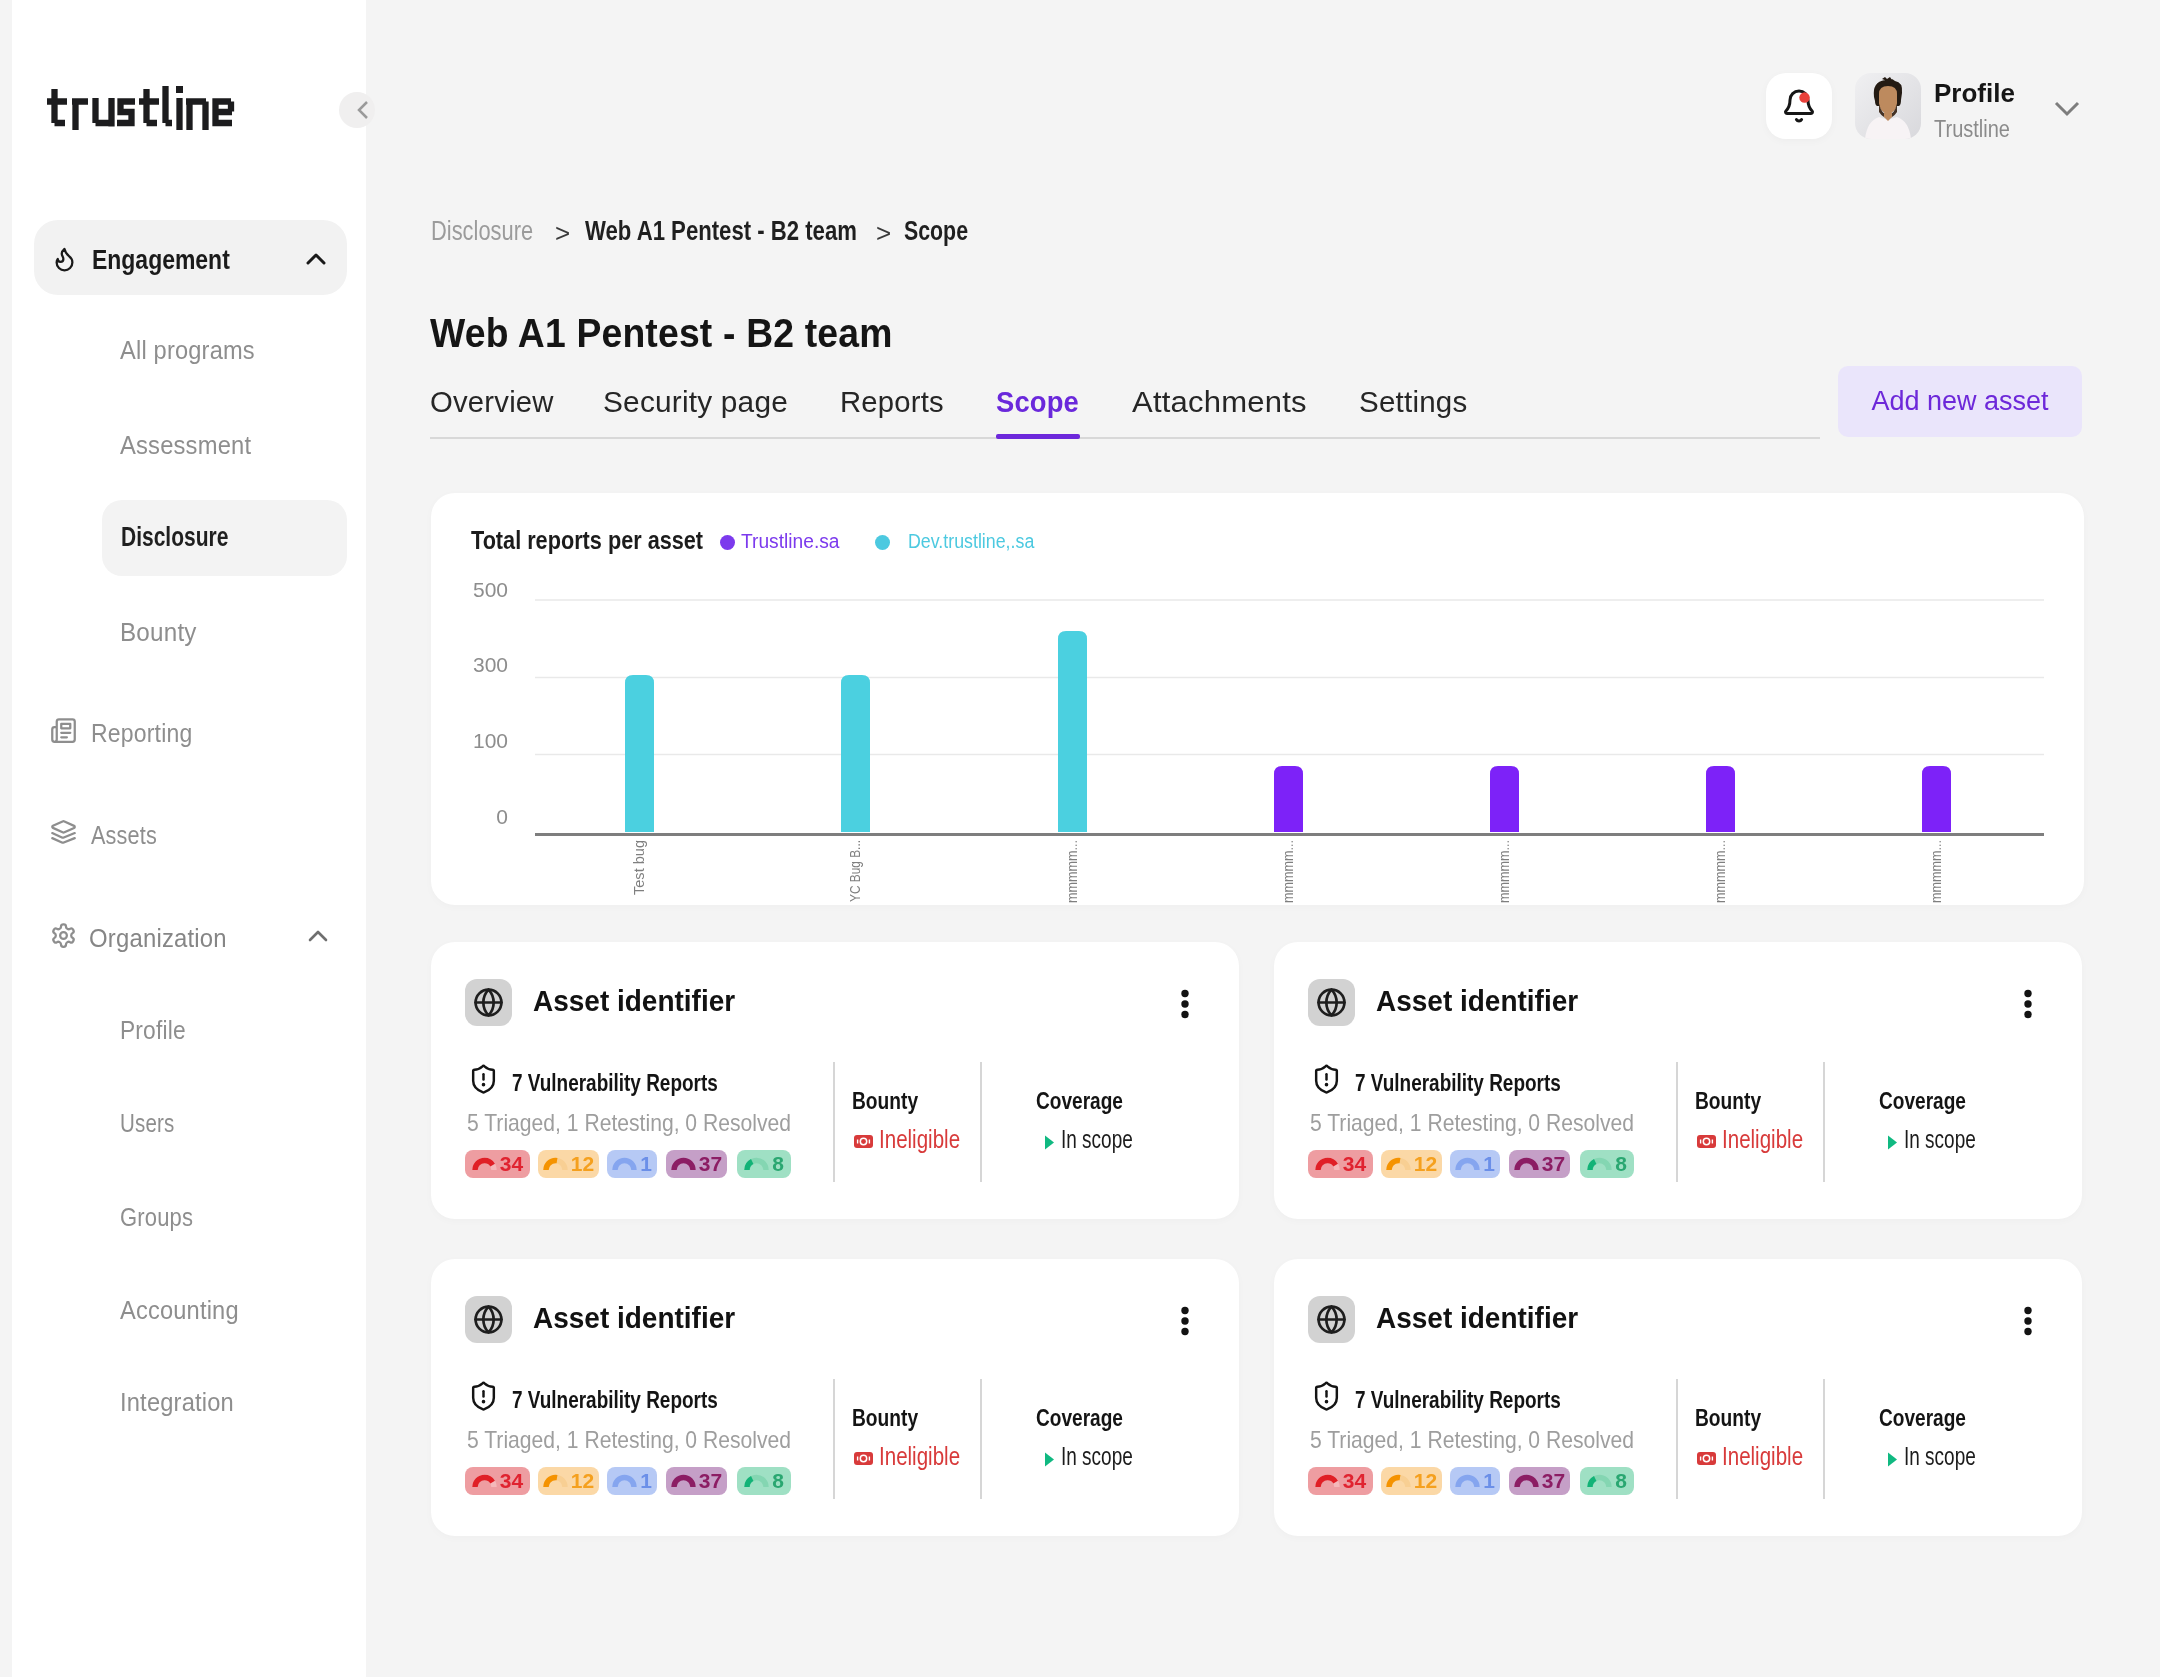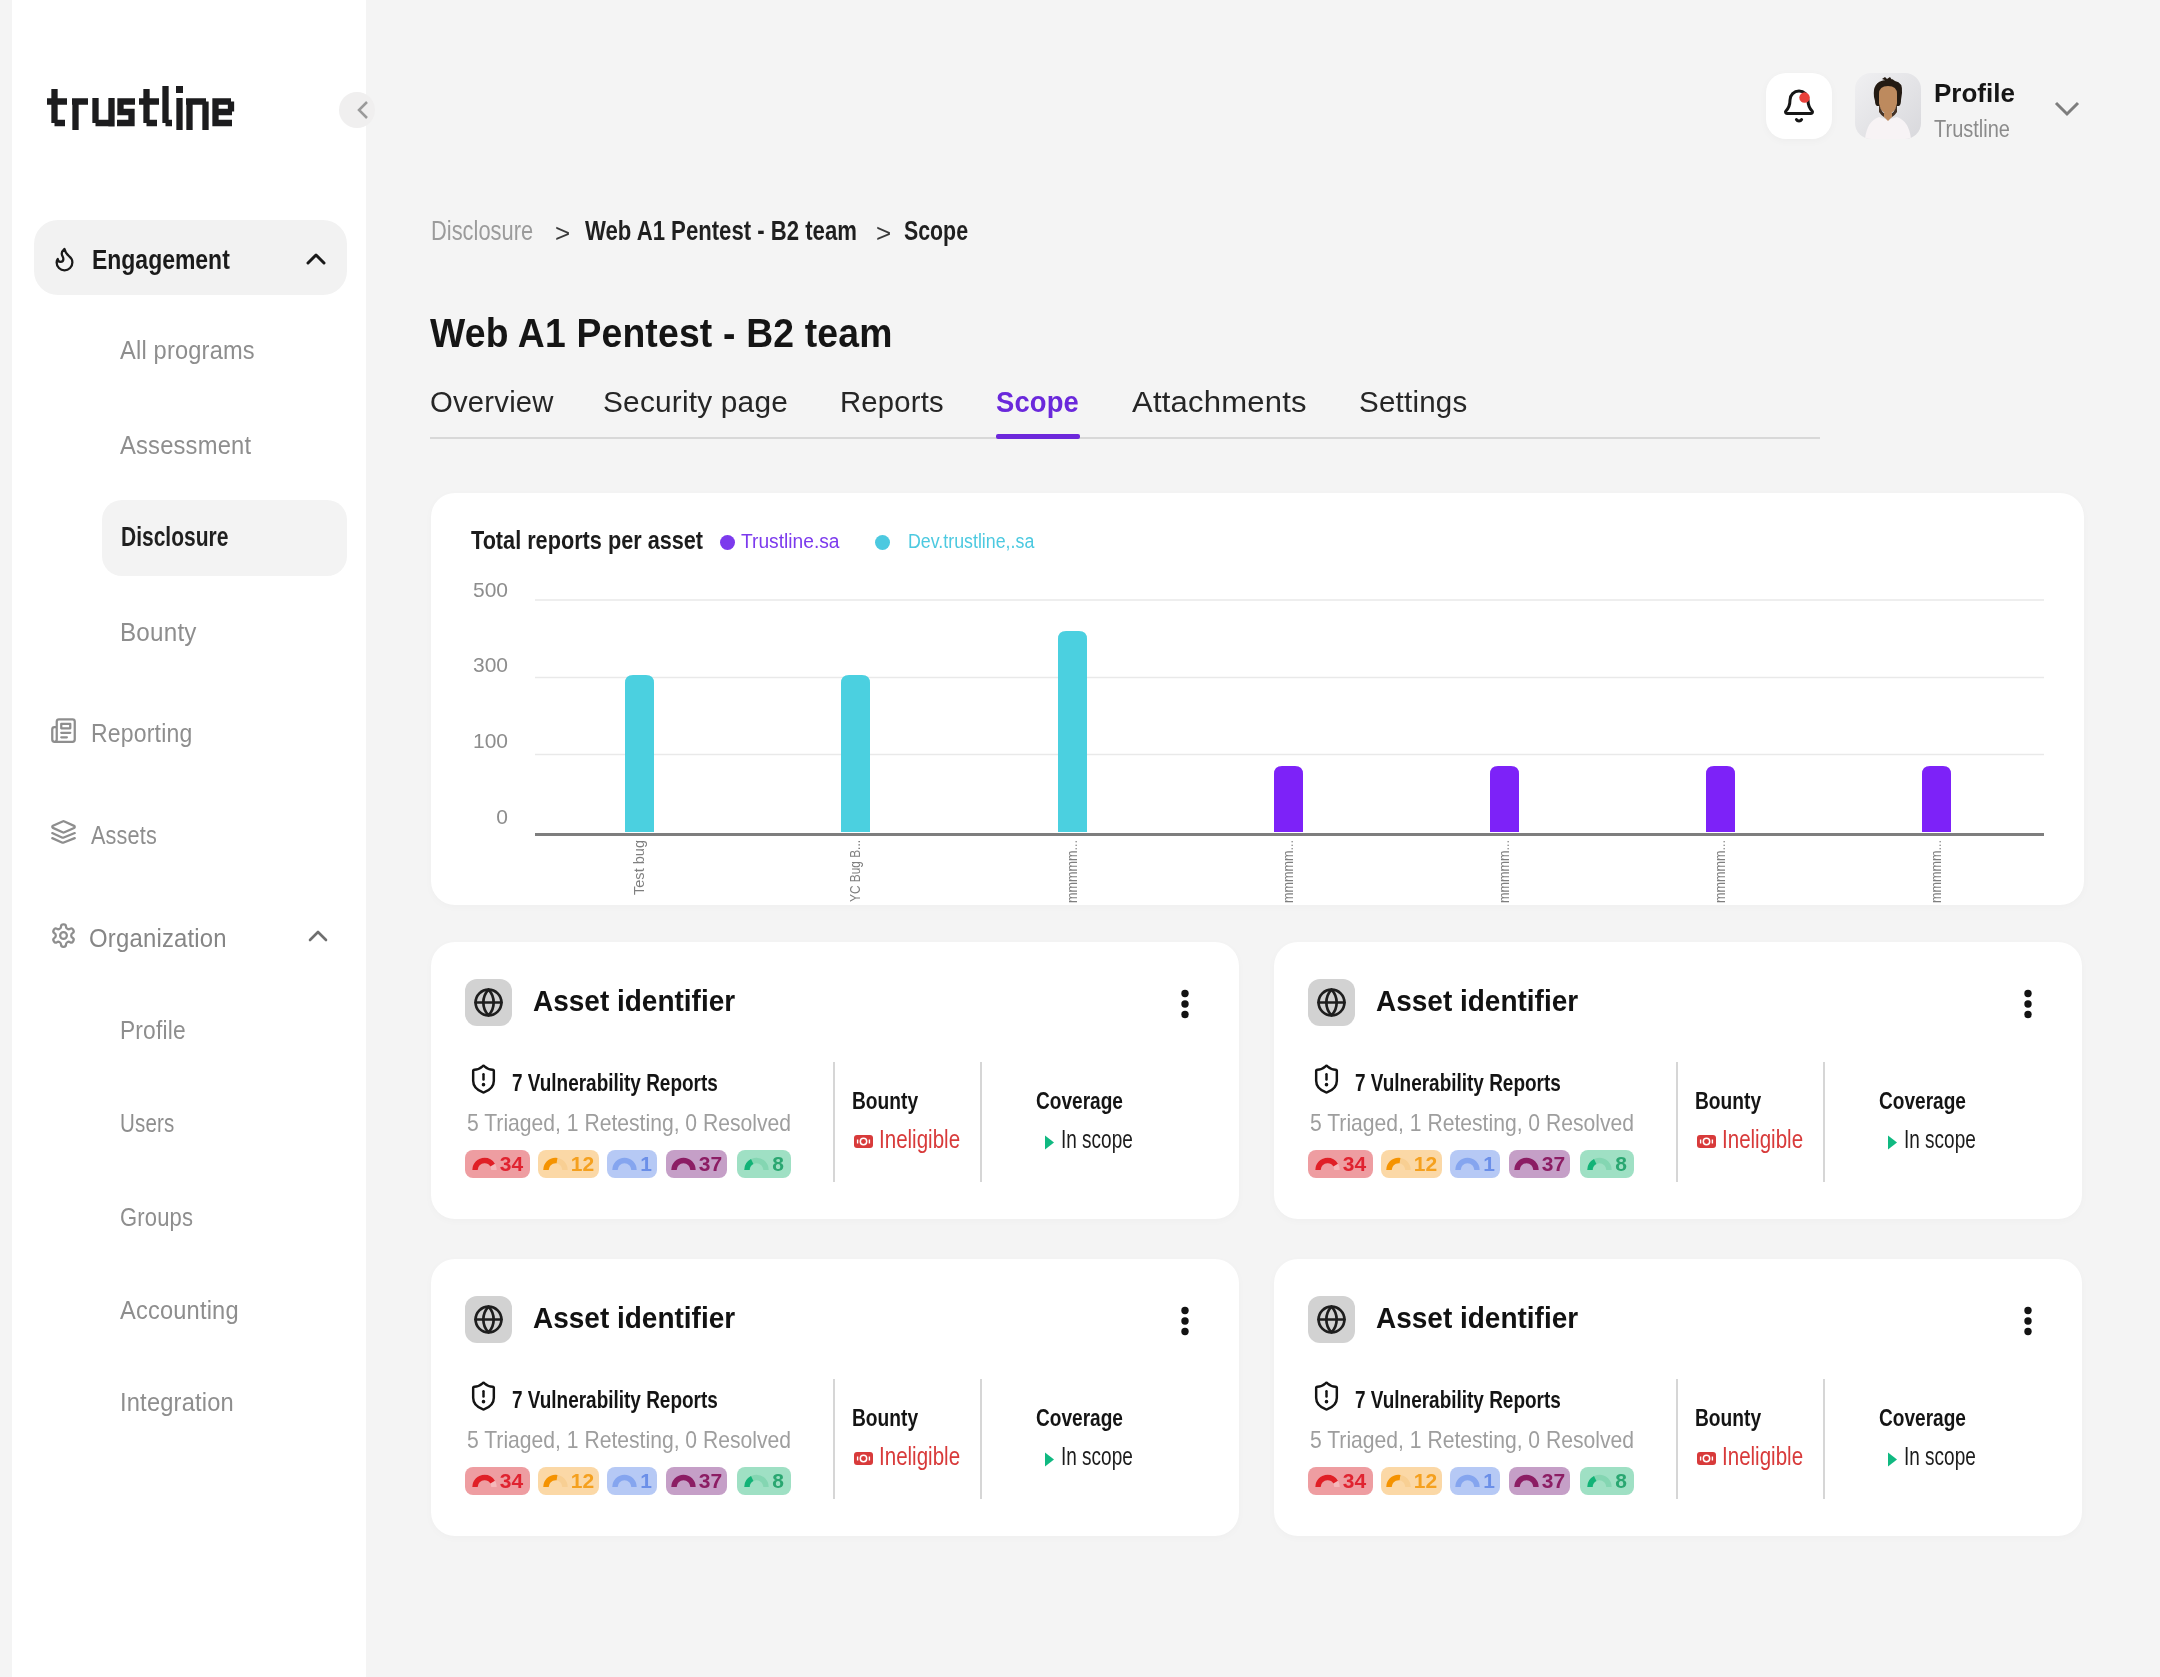--- a/index.html
+++ b/index.html
@@ -147,20 +147,21 @@
   <div class="abs" style="transform:scaleX(0.91); transform-origin:left top; left:430px; top:310px; font-size:41px; font-weight:700; color:#151515; letter-spacing:0.2px;">Web A1 Pentest - B2 team</div>
 
   <div class="abs" style="left:430px; top:437px; width:1390px; height:2px; background:#d8d8d8;"></div>
   <div class="tab" style="transform:scaleX(1.01); left:430px;">Overview</div>
   <div class="tab" style="transform:scaleX(1.028); left:603px;">Security page</div>
   <div class="tab" style="transform:scaleX(1.009); left:840px;text-align:right;">Reports</div>
   <div class="tab" style="transform:scaleX(0.943); left:996px; color:#6a28db; font-weight:600;">Scope</div>
   <div class="tab" style="transform:scaleX(1.07); left:1132px;">Attachments</div>
   <div class="tab" style="transform:scaleX(1.019); left:1359px;">Settings</div>
   <div class="abs" style="left:996px; top:434px; width:84px; height:4.5px; background:#6d28db; border-radius:2px;"></div>
+  <div class="abs" style="left:1838px; top:366px; width:244px; height:71px; border-radius:10px; background:#eae5fb; display:flex; align-items:center; justify-content:center; font-size:27px; font-weight:500; color:#6d28d9;">Add new asset</div>
 
   <div class="abs" style="left:431px; top:493px; width:1653px; height:412px; background:#fff; border-radius:24px; box-shadow:0 2px 8px rgba(0,0,0,0.025);">
     <div class="abs" style="transform:scaleX(0.867); transform-origin:left top; left:40px; top:33px; font-size:25px; font-weight:700; color:#1c1c1c;">Total reports per asset</div>
     <div class="abs" style="left:289px; top:42px; width:15px; height:15px; border-radius:50%; background:#7c3aed;"></div>
     <div class="abs" style="transform:scaleX(0.96); transform-origin:left top; left:310px; top:37px; font-size:20px; font-weight:500; color:#7c3aed;">Trustline.sa</div>
     <div class="abs" style="left:444px; top:42px; width:15px; height:15px; border-radius:50%; background:#4cc9e0;"></div>
     <div class="abs" style="transform:scaleX(0.89); transform-origin:left top; left:477px; top:37px; font-size:20px; font-weight:500; color:#4cc9e0;">Dev.trustline,.sa</div>
     <svg class="abs" style="left:0; top:0;" width="1653" height="412" viewBox="0 0 1653 412">
       <g stroke="#e9e9e9" stroke-width="1.5">
         <line x1="104" y1="107" x2="1613" y2="107"></line>

